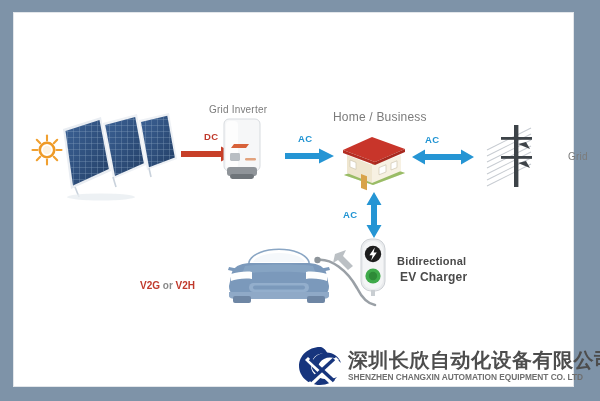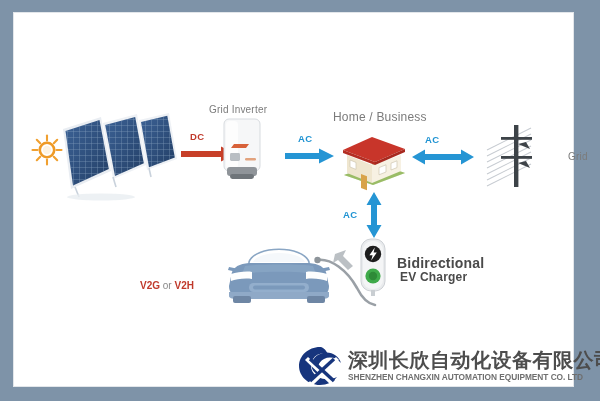--- a/index.html
+++ b/index.html
@@ -35,21 +35,21 @@
   .tag{
     position:absolute;
     font-size:9.5px;
     font-weight:bold;
     letter-spacing:.4px;
     white-space:nowrap;
   }
   .tag.ac{color:#1f93d2;}
   .tag.dc{color:#c0392b;}
   .red{color:#c0392b;font-weight:bold;}
-  .gry{color:#8a8a8a;font-weight:normal;}
+  .gry{color:#8a8a8a;font-weight:bold;}
 
   
   .sun{position:absolute;left:16px;top:120px;width:36px;height:36px;}
 
   
   .panels{position:absolute;left:48px;top:95px;width:120px;height:95px;}
 
   
   .inverter{position:absolute;left:208px;top:105px;width:42px;height:68px;}
 
@@ -159,21 +159,21 @@
 
           <g stroke="#c9d2dc" stroke-width="1.6">
             <line x1="14" y1="80" x2="18" y2="90"></line>
             <line x1="52" y1="70" x2="55" y2="80"></line>
             <line x1="88" y1="61" x2="90" y2="70"></line>
           </g>
           <ellipse cx="40" cy="90" rx="34" ry="3.4" fill="#e9edf1" opacity="0.8"></ellipse>
         </svg>
       </div>
 
-      <div class="tag dc" style="left:177px;top:119px;">DC</div>
+      <div class="tag dc" style="left:191px;top:119px;">DC</div>
       <div class="arrow" style="left:168px;top:133px;">
         <svg width="56" height="18" viewBox="0 0 56 18">
           <path d="M0 6 H40 V1.5 L55 9 L40 16.5 V12 H0 Z" fill="#c73f28"></path>
         </svg>
       </div>
 
       <div class="lbl" style="left:196px;top:92px;font-size:10px;">Grid Inverter</div>
       <div class="inverter">
         <svg viewBox="0 0 42 68" width="42" height="68">
           <rect x="3" y="2" width="36" height="52" rx="5" fill="#f6f7f8" stroke="#d7dbdf" stroke-width="1"></rect>
@@ -301,21 +301,21 @@
           <rect x="1" y="1" width="24" height="52" rx="10" fill="#e9ebed" stroke="#cdd1d5" stroke-width="1"></rect>
           <rect x="3" y="3" width="20" height="48" rx="9" fill="#f4f5f6"></rect>
           <circle cx="13" cy="16" r="8.2" fill="#1d1d1d"></circle>
           <path d="M14.8 9.5 L9.4 17.2 L12.6 17.2 L11.2 22.6 L16.8 14.6 L13.6 14.6 Z" fill="#ffffff"></path>
           <circle cx="13" cy="38" r="7.6" fill="#3faa4a"></circle>
           <circle cx="13" cy="38" r="4.2" fill="#2e8a38"></circle>
           <rect x="11" y="52" width="4" height="6" fill="#c9ced2"></rect>
         </svg>
       </div>
 
-      <div class="lbl bold" style="left:384px;top:243px;font-size:14px;">Bidirectional</div>
+      <div class="lbl bold" style="left:384px;top:243px;font-size:11px;">Bidirectional</div>
       <div class="lbl bold" style="left:387px;top:258px;font-size:12px;">EV Charger</div>
 
     </div>
   </div>
 
   <div class="watermark">
     <div class="wm-logo">
       <svg viewBox="0 0 48 46" width="48" height="46">
         <path d="M24 4 C12 4, 3 13, 3 23 C3 33, 12 42, 24 42 C31 42, 37 39, 41 34
                  C35 37, 28 37, 22 34 C15 30, 13 22, 17 16 C20 11, 26 9, 32 11

